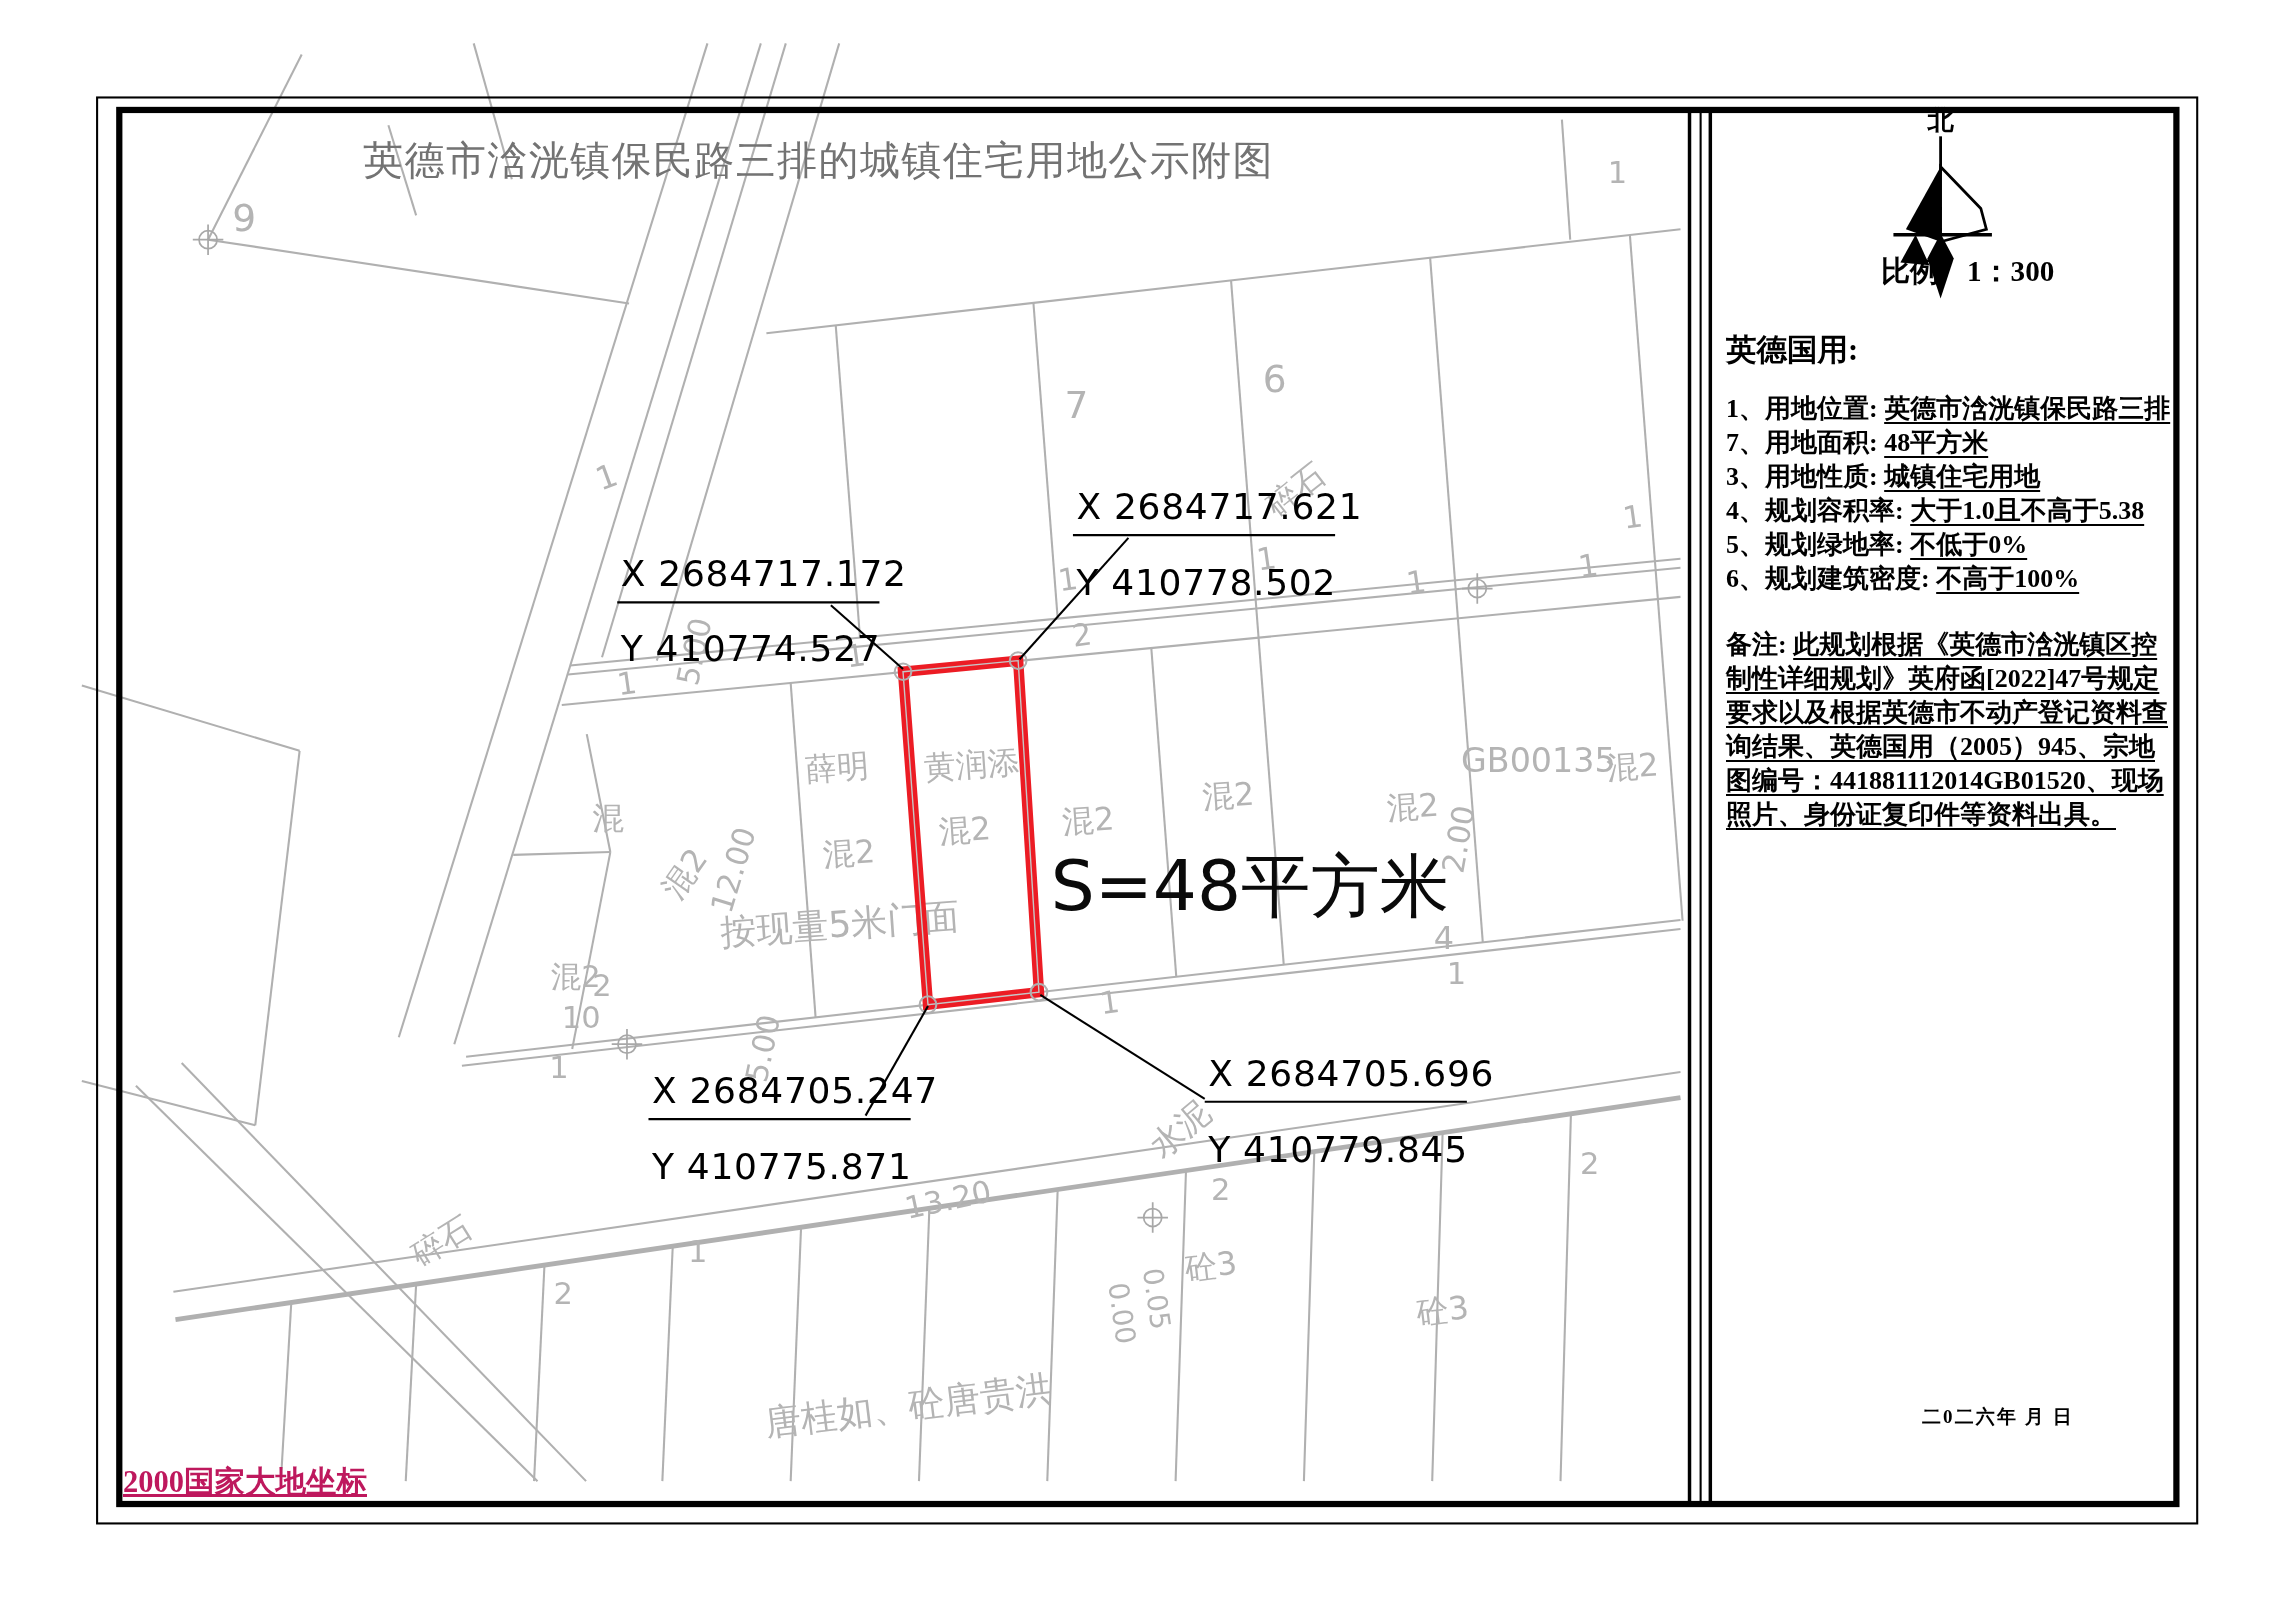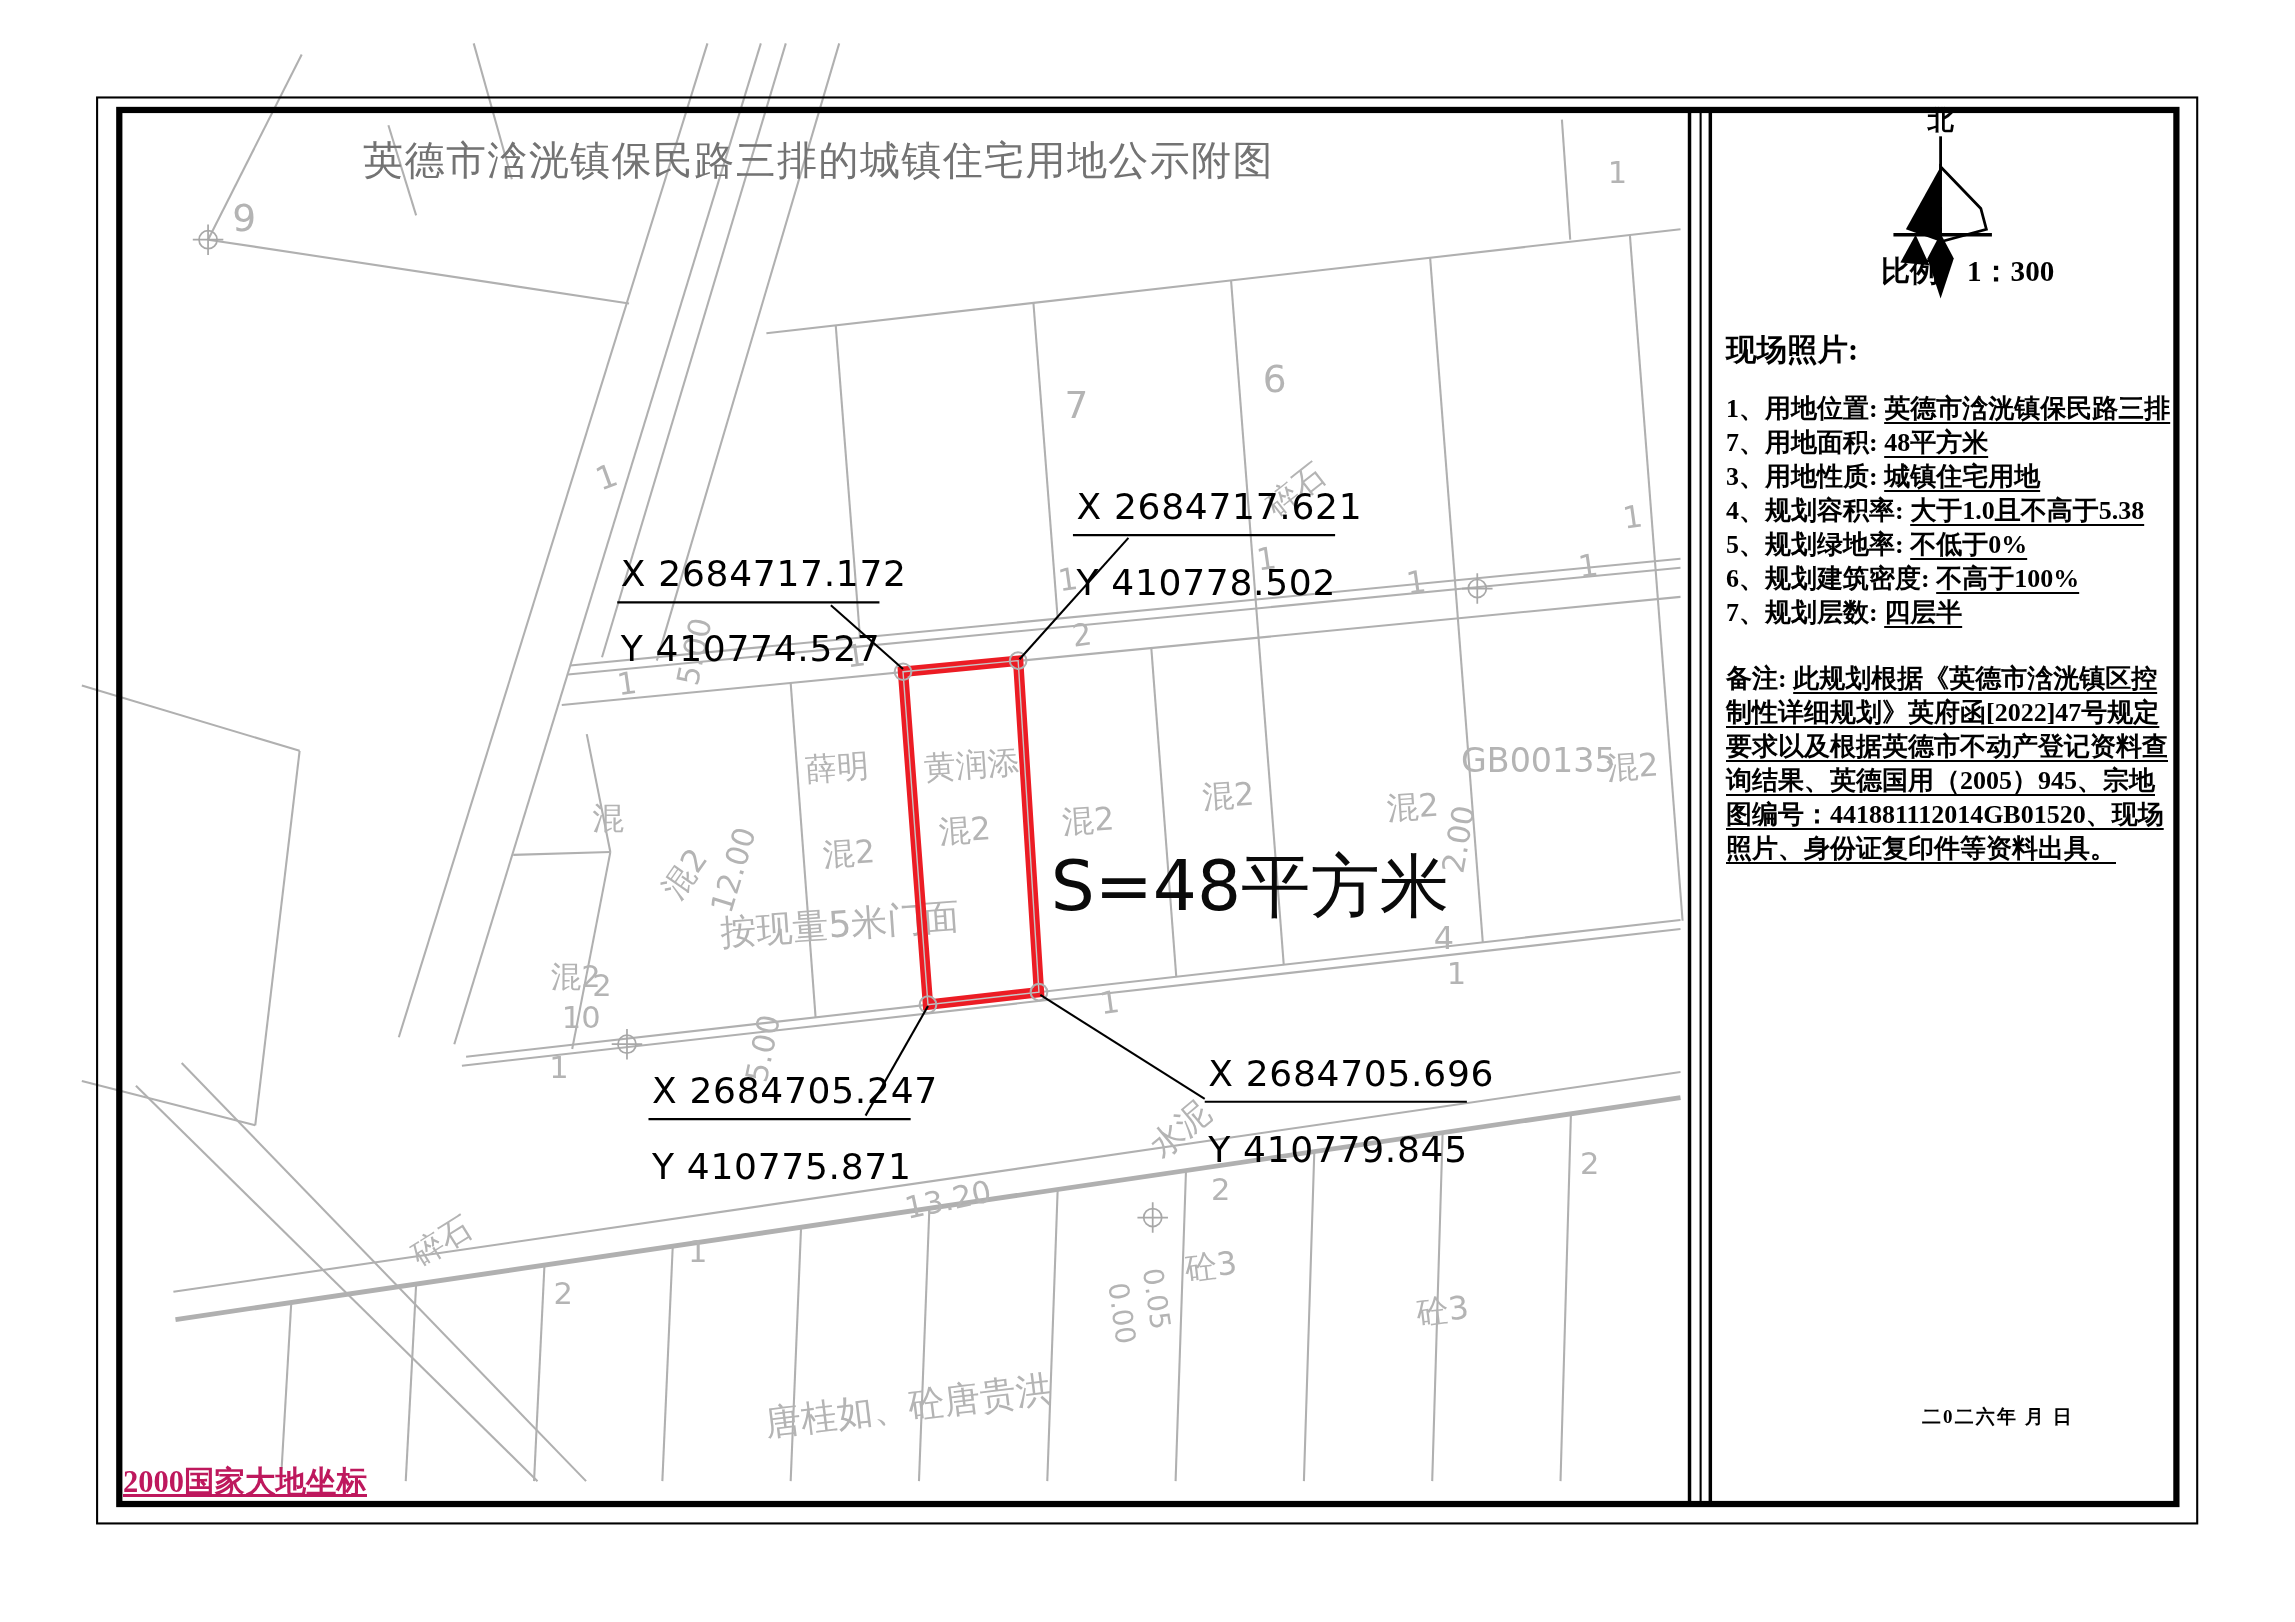--- a/index.html
+++ b/index.html
@@ -200,28 +200,27 @@
     <polygon points="2798,336 2817,372 2798,430 2779,372" fill="#000"></polygon>
     <polygon points="2762,338 2782,382 2740,378" fill="#000"></polygon>
   </g>
   <text class="scaletxt" x="2712" y="404">比例</text>
   <text class="scaletxt" x="2836" y="404">1：300</text>
 </svg>
 
 <div class="title">英德市浛洸镇保民路三排的城镇住宅用地公示附图</div>
 
 <div class="panel">
-  <div class="panel-title">现场照片:</div>
+  <div class="panel-title">英德国用:</div>
   <div class="item"><span>1、用地位置: </span><span class="u">英德市浛洸镇保民路三排</span></div>
   <div class="item"><span>7、用地面积: </span><span class="u">48平方米</span></div>
   <div class="item"><span>3、用地性质: </span><span class="u">城镇住宅用地</span></div>
   <div class="item"><span>4、规划容积率: </span><span class="u">大于1.0且不高于5.38</span></div>
   <div class="item"><span>5、规划绿地率: </span><span class="u">不低于0%</span></div>
   <div class="item"><span>6、规划建筑密度: </span><span class="u">不高于100%</span></div>
-  <div class="item"><span>7、规划层数: </span><span class="u">四层半</span></div>
   <div class="note"><span>备注: </span><span class="u">此规划根据《英德市浛洸镇区控制性详细规划》英府函[2022]47号规定要求以及根据英德市不动产登记资料查询结果、英德国用（2005）945、宗地图编号：441881112014GB01520、现场照片、身份证复印件等资料出具。</span></div>
 </div>
 
 <div class="date">二0二六年 月 日</div>
 <div class="datum">2000国家大地坐标</div>
 
 </div>
 
 
 </body></html>

